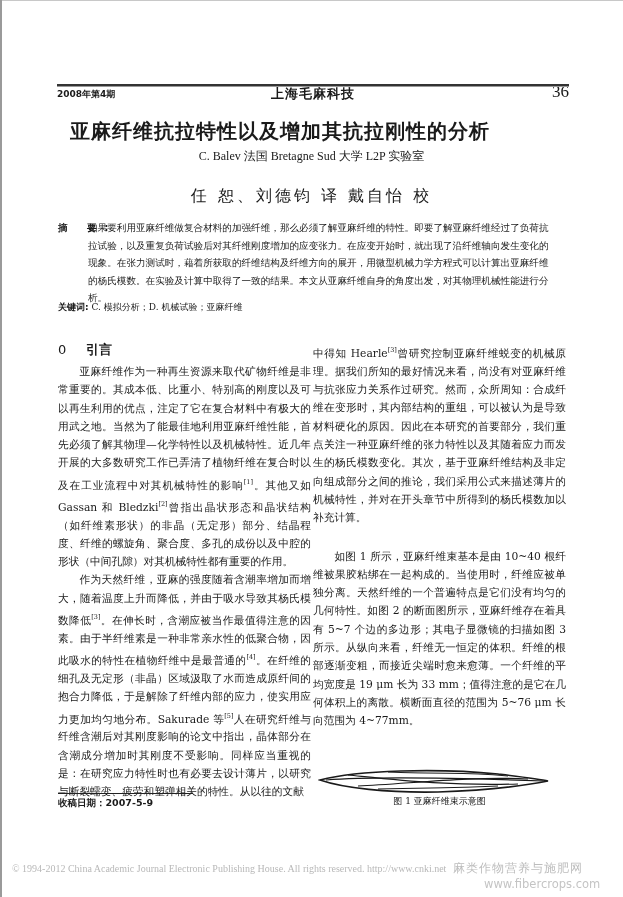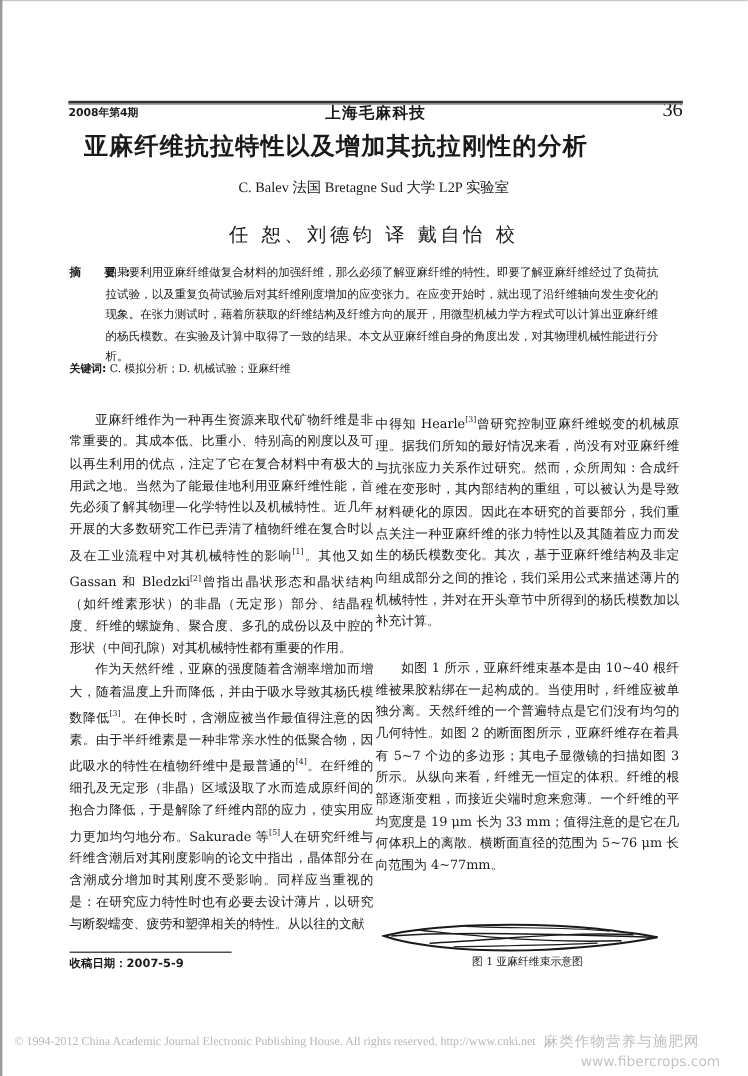--- a/index.html
+++ b/index.html
@@ -9,21 +9,21 @@
   }
   .left-border { position: absolute; left: 0; top: 0; width: 2px; height: 897px; background: #9a9a9a; }
   .top-border { position: absolute; left: 0; top: 0; width: 623px; height: 1px; background: #c8c8c8; }
 
   .running-head { position: absolute; left: 57px; top: 62px; width: 512px; height: 20px; margin-top: 20px; }
   .rh-issue { position: absolute; left: 0; top: 6px; font-family: "DejaVu Sans", sans-serif; font-size: 9px; font-weight: bold; }
   .rh-journal { position: absolute; left: 0; width: 512px; top: 3px; text-align: center; font-size: 13px; font-weight: bold; letter-spacing: 1px; }
   .rh-page { position: absolute; right: 0; top: 0px; font-size: 17px; font-family: "Liberation Serif", serif; }
   .rh-rule { position: absolute; left: 57px; top: 84px; width: 512px; height: 2px; background: #333; border-bottom: 1px solid #999; }
 
-  .title { position: absolute; left: 0; width: 560px; top: 108px; text-align: center; font-family: Liberation Serif, serif; font-weight: bold; font-size: 20px; letter-spacing: 1px; }
+  .title { position: absolute; left: 0; width: 560px; top: 118px; text-align: center; font-family: Liberation Serif, serif; font-weight: bold; font-size: 20px; letter-spacing: 1px; }
   .affil { position: absolute; left: 0; width: 623px; top: 148px; text-align: center; font-size: 12px; font-family: "Liberation Serif", serif; }
   .translators { position: absolute; left: 0; width: 623px; top: 186px; text-align: center; font-size: 16px; letter-spacing: 3px; }
 
   .abstract { position: absolute; left: 88px; top: 219px; width: 468px; font-size: 9.6px; line-height: 17.5px; }
   .abs-label { position: absolute; left: -30px; top: 0; font-weight: bold; font-family: "DejaVu Sans", sans-serif; font-size: 9.6px; letter-spacing: 8px; }
   .abs-text { text-indent: 0; }
   .keywords { position: absolute; left: 58px; top: 301px; font-size: 9px; }
   .kw-label { font-weight: bold; font-family: "DejaVu Sans", sans-serif; }
 
   .col { position: absolute; width: 253px; font-size: 10.7px; line-height: 18.3px; text-align: justify; }
@@ -68,20 +68,23 @@
   <span class="abs-label">摘 要:</span>
   <div class="abs-text">如果要利用亚麻纤维做复合材料的加强纤维，那么必须了解亚麻纤维的特性。即要了解亚麻纤维经过了负荷抗拉试验，以及重复负荷试验后对其纤维刚度增加的应变张力。在应变开始时，就出现了沿纤维轴向发生变化的现象。在张力测试时，藉着所获取的纤维结构及纤维方向的展开，用微型机械力学方程式可以计算出亚麻纤维的杨氏模数。在实验及计算中取得了一致的结果。本文从亚麻纤维自身的角度出发，对其物理机械性能进行分析。</div>
 </div>
 
 <div class="keywords">
   <span class="kw-label">关键词:</span>
   <span>C. 模拟分析；D. 机械试验；亚麻纤维</span>
 </div>
 
 <div class="col col-left">
+  <div class="sec-head">
+    <span class="num">0</span><span>引言</span>
+  </div>
   <p class="para"><span>亚麻纤维作为一种再生资源来取代矿物纤维是非常重要的。其成本低、比重小、特别高的刚度以及可以再生利用的优点，注定了它在复合材料中有极大的用武之地。当然为了能最佳地利用亚麻纤维性能，首先必须了解其物理—化学特性以及机械特性。近几年开展的大多数研究工作已弄清了植物纤维在复合时以及在工业流程中对其机械特性的影响</span><sup>[1]</sup><span>。其他又如 Gassan 和 Bledzki</span><sup>[2]</sup><span>曾指出晶状形态和晶状结构（如纤维素形状）的非晶（无定形）部分、结晶程度、纤维的螺旋角、聚合度、多孔的成份以及中腔的形状（中间孔隙）对其机械特性都有重要的作用。</span></p>
   <p class="para"><span>作为天然纤维，亚麻的强度随着含潮率增加而增大，随着温度上升而降低，并由于吸水导致其杨氏模数降低</span><sup>[3]</sup><span>。在伸长时，含潮应被当作最值得注意的因素。由于半纤维素是一种非常亲水性的低聚合物，因此吸水的特性在植物纤维中是最普通的</span><sup>[4]</sup><span>。在纤维的细孔及无定形（非晶）区域汲取了水而造成原纤间的抱合力降低，于是解除了纤维内部的应力，使实用应力更加均匀地分布。Sakurade 等</span><sup>[5]</sup><span>人在研究纤维与纤维含潮后对其刚度影响的论文中指出，晶体部分在含潮成分增加时其刚度不受影响。同样应当重视的是：在研究应力特性时也有必要去设计薄片，以研究与断裂蠕变、疲劳和塑弹相关的特性。从以往的文献</span></p>
 </div>
 
 <div class="col col-right">
   <p class="para noindent"><span>中得知 Hearle</span><sup>[3]</sup><span>曾研究控制亚麻纤维蜕变的机械原理。据我们所知的最好情况来看，尚没有对亚麻纤维与抗张应力关系作过研究。然而，众所周知：合成纤维在变形时，其内部结构的重组，可以被认为是导致材料硬化的原因。因此在本研究的首要部分，我们重点关注一种亚麻纤维的张力特性以及其随着应力而发生的杨氏模数变化。其次，基于亚麻纤维结构及非定向组成部分之间的推论，我们采用公式来描述薄片的机械特性，并对在开头章节中所得到的杨氏模数加以补充计算。</span></p>
   <div class="gap"></div>
   <p class="para">如图 1 所示，亚麻纤维束基本是由 10~40 根纤维被果胶粘绑在一起构成的。当使用时，纤维应被单独分离。天然纤维的一个普遍特点是它们没有均匀的几何特性。如图 2 的断面图所示，亚麻纤维存在着具有 5~7 个边的多边形；其电子显微镜的扫描如图 3 所示。从纵向来看，纤维无一恒定的体积。纤维的根部逐渐变粗，而接近尖端时愈来愈薄。一个纤维的平均宽度是 19 μm 长为 33 mm；值得注意的是它在几何体积上的离散。横断面直径的范围为 5~76 μm 长向范围为 4~77mm。</p>
 </div>
 

